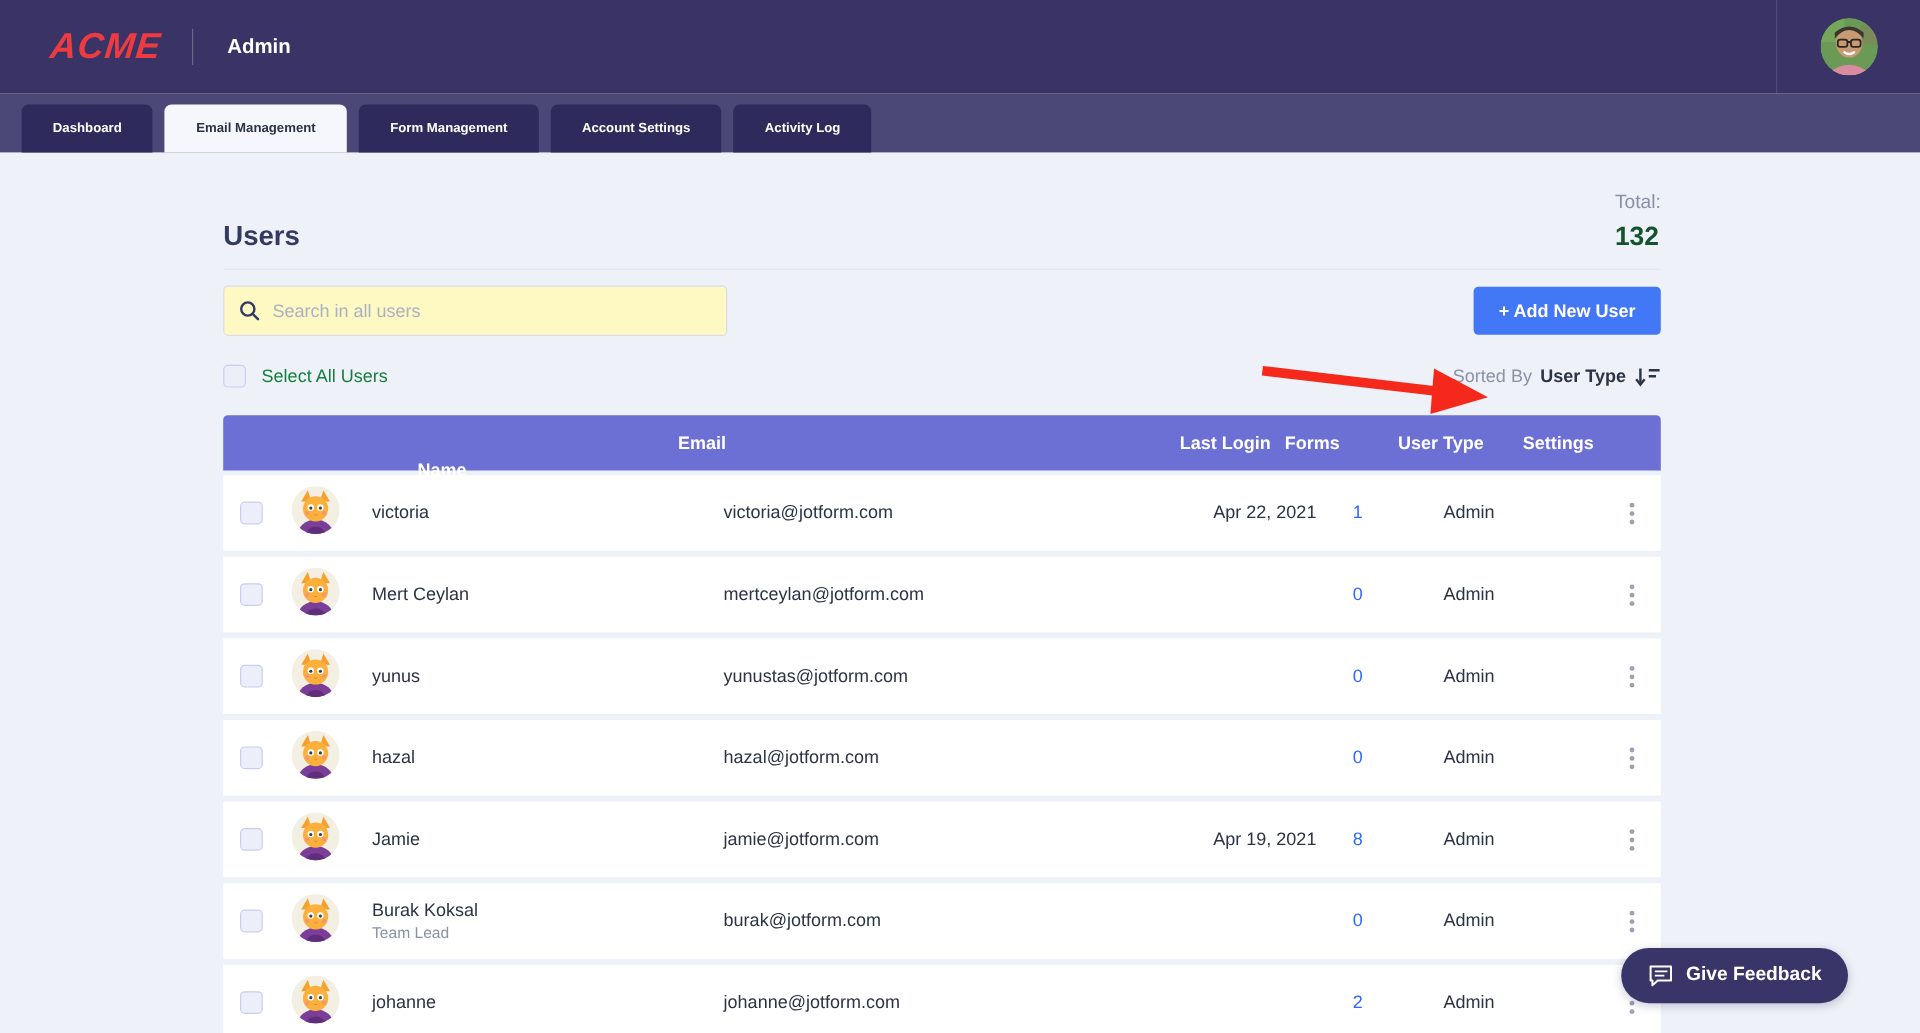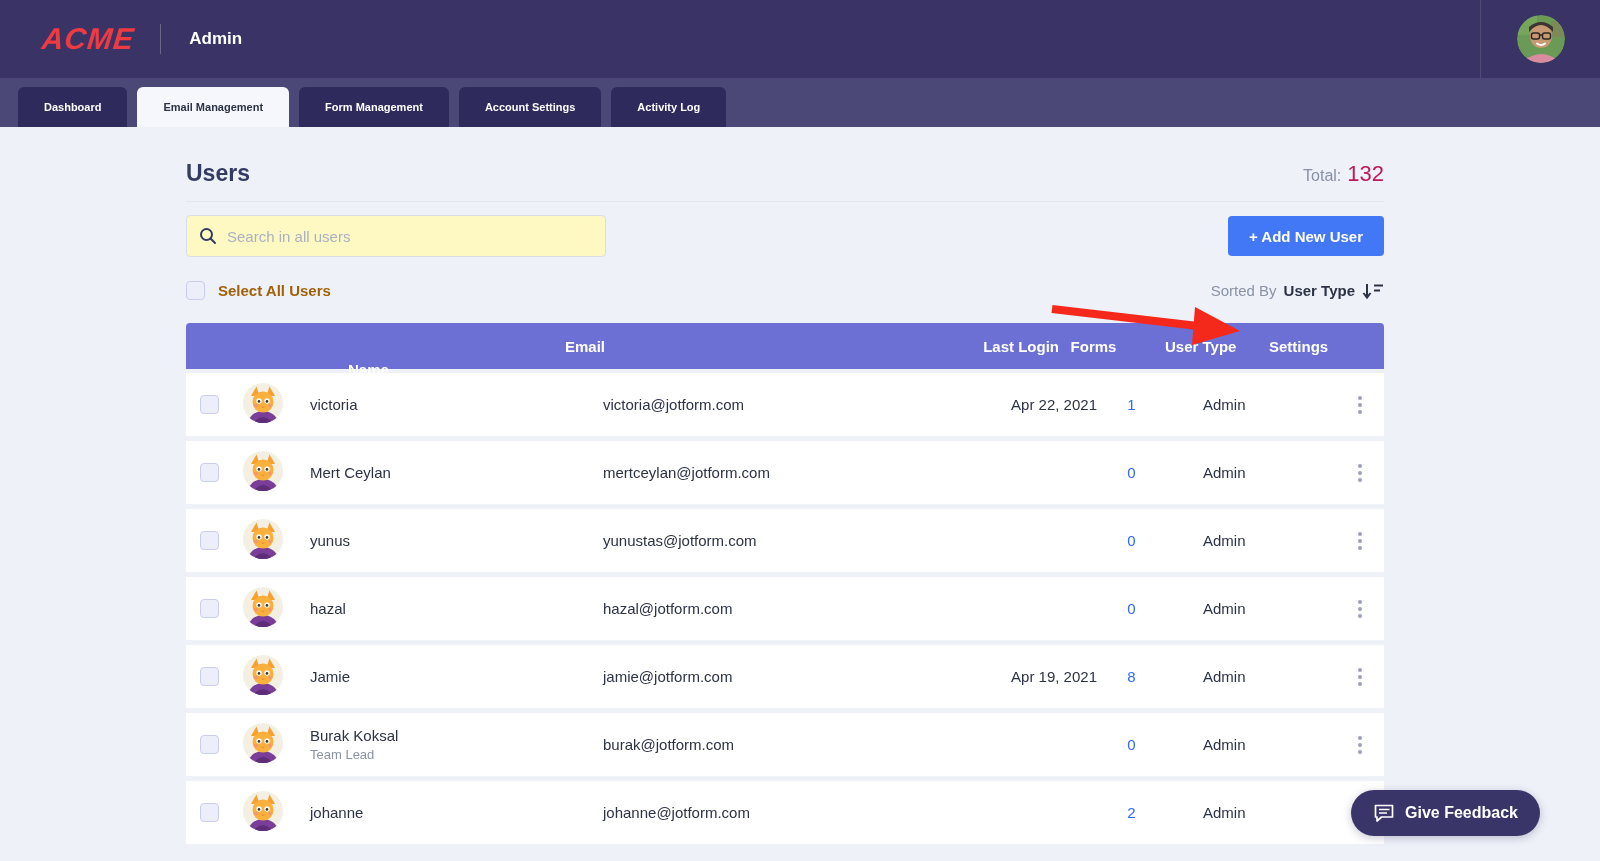--- a/index.html
+++ b/index.html
@@ -46,23 +46,23 @@
   .tab.active { background: #f5f7fd; color: #2b3245; }
 
   
   .content { width: 1198px; margin: 0 0 0 186px; padding-top: 33px; position: relative; }
 
   .page-head {
     display: flex; align-items: flex-end; justify-content: space-between;
     border-bottom: 1px solid #e2e6f0; padding-bottom: 14px;
   }
   .page-title { font-size: 23px; font-weight: bold; color: #333b63; }
-  .total-wrap { display: flex; align-items: baseline; gap: 6px; }
+  .total-wrap { display: flex; align-items: baseline; gap: 6px; flex-direction: column; }
   .total-label { font-size: 16px; color: #8890a5; }
-  .total-value { font-size: 22px; font-weight: normal; color: #be185d; text-align: center; }
+  .total-value { font-size: 22px; font-weight: bold; color: #14532d; text-align: center; }
 
   .toolbar { margin-top: 13px; display: flex; align-items: center; justify-content: space-between; }
   .searchbox {
     width: 420px; height: 42px; background: #fef9c3;
     border: 1px solid #d9dde8; border-radius: 4px;
     display: flex; align-items: center; padding: 0 12px; gap: 10px;
   }
   .searchbox input {
     border: none; outline: none; flex: 1; font-size: 15px;
     font-family: "Liberation Sans", sans-serif; color: #2c3345; background: transparent;
@@ -74,21 +74,21 @@
     font-family: "Liberation Sans", sans-serif; cursor: pointer;
   }
   .arrow-annotation { position: absolute; left: 860px; top: 171px; pointer-events: none; }
 
   .filter-row { margin-top: 24px; display: flex; align-items: center; justify-content: space-between; }
   .select-all { display: flex; align-items: center; gap: 13px; cursor: pointer; }
   .checkbox {
     width: 19px; height: 19px; background: #eceef9;
     border: 1px solid #c9cdf0; border-radius: 4px; cursor: pointer;
   }
-  .select-all-label { font-size: 15px; font-weight: 700; color: #a16207; }
+  .select-all-label { font-size: 15px; font-weight: 400; color: #15803d; }
   .sorted-wrap { display: flex; align-items: center; gap: 7px; }
   .sorted-label { font-size: 15px; color: #8a92a6; }
   .sorted-value { font-size: 15px; font-weight: bold; color: #2c3345; cursor: pointer; }
 
   
   .table { margin-top: 23px; }
   .thead {
     height: 46px; background: #6c70d4; border-radius: 4px 4px 0 0;
     display: flex; align-items: center;
     color: #ffffff; font-size: 15px; font-weight: 600;

